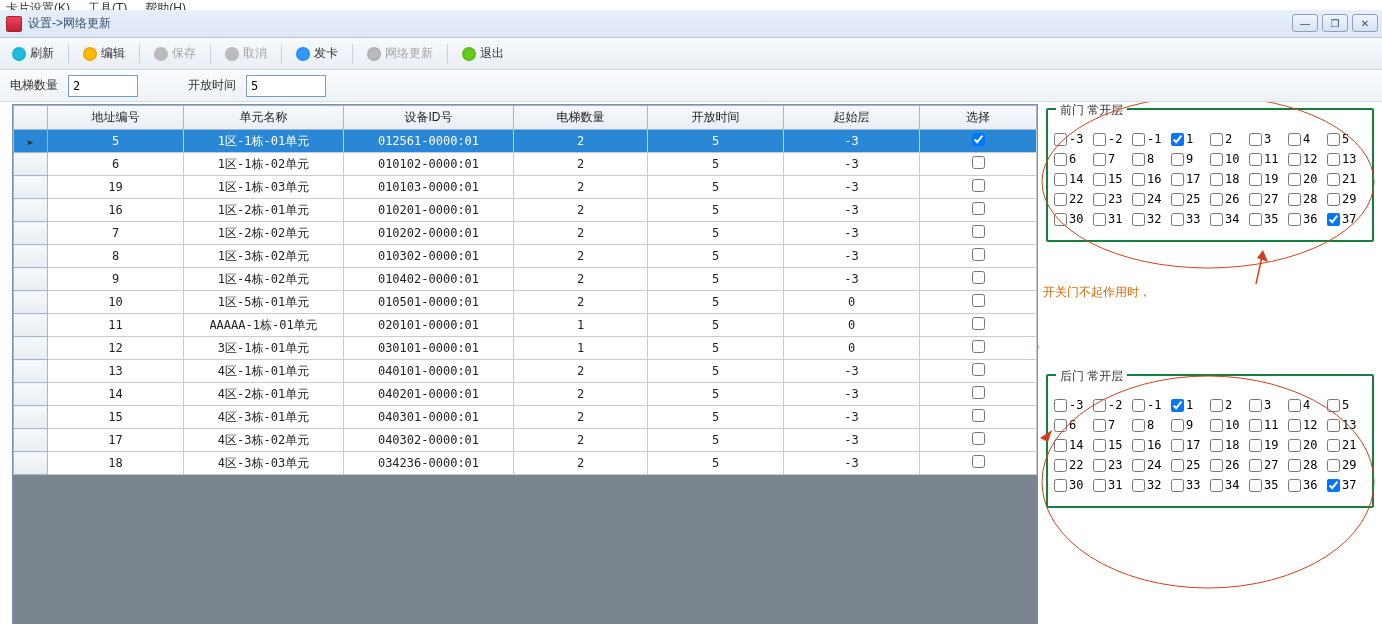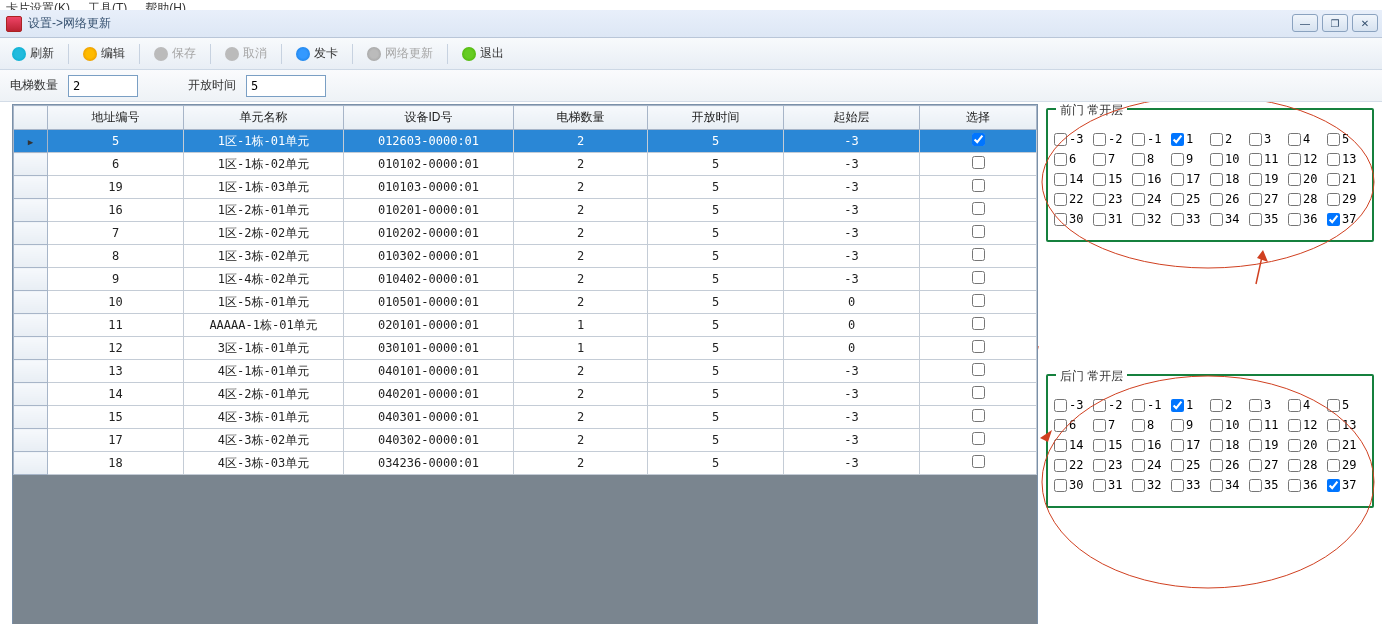--- a/index.html
+++ b/index.html
@@ -145,21 +145,21 @@
             <th>开放时间</th>
             <th>起始层</th>
             <th>选择</th>
           </tr>
         </thead>
       <tbody id="grid-body">
           <tr class="sel">
             <td class="rowhdr"></td>
             <td>5</td>
             <td>1区-1栋-01单元</td>
-            <td>012603-0000:01</td>
+            <td>012561-0000:01</td>
             <td>2</td>
             <td>5</td>
             <td>-3</td>
             <td><input type="checkbox" checked="" style=""></td>
           </tr>
           <tr>
             <td class="rowhdr"></td>
             <td>6</td>
             <td>1区-1栋-02单元</td>
             <td>010102-0000:01</td>
@@ -472,20 +472,21 @@
             <label>36</label>
           </div>
           <div class="floor-cell">
             <input type="checkbox" checked="" style="">
             <label>37</label>
           </div>
         </div>
       </div>
 
     <div class="note">
+      <div>开关门不起作用时，</div>
     </div>
 
     <div class="group" id="back-group" style="margin-top:132px">
       <div class="legend">后门 常开层</div>
     <div class="floor-row">
           <div class="floor-cell">
             <input type="checkbox" style="">
             <label>-3</label>
           </div>
           <div class="floor-cell">

